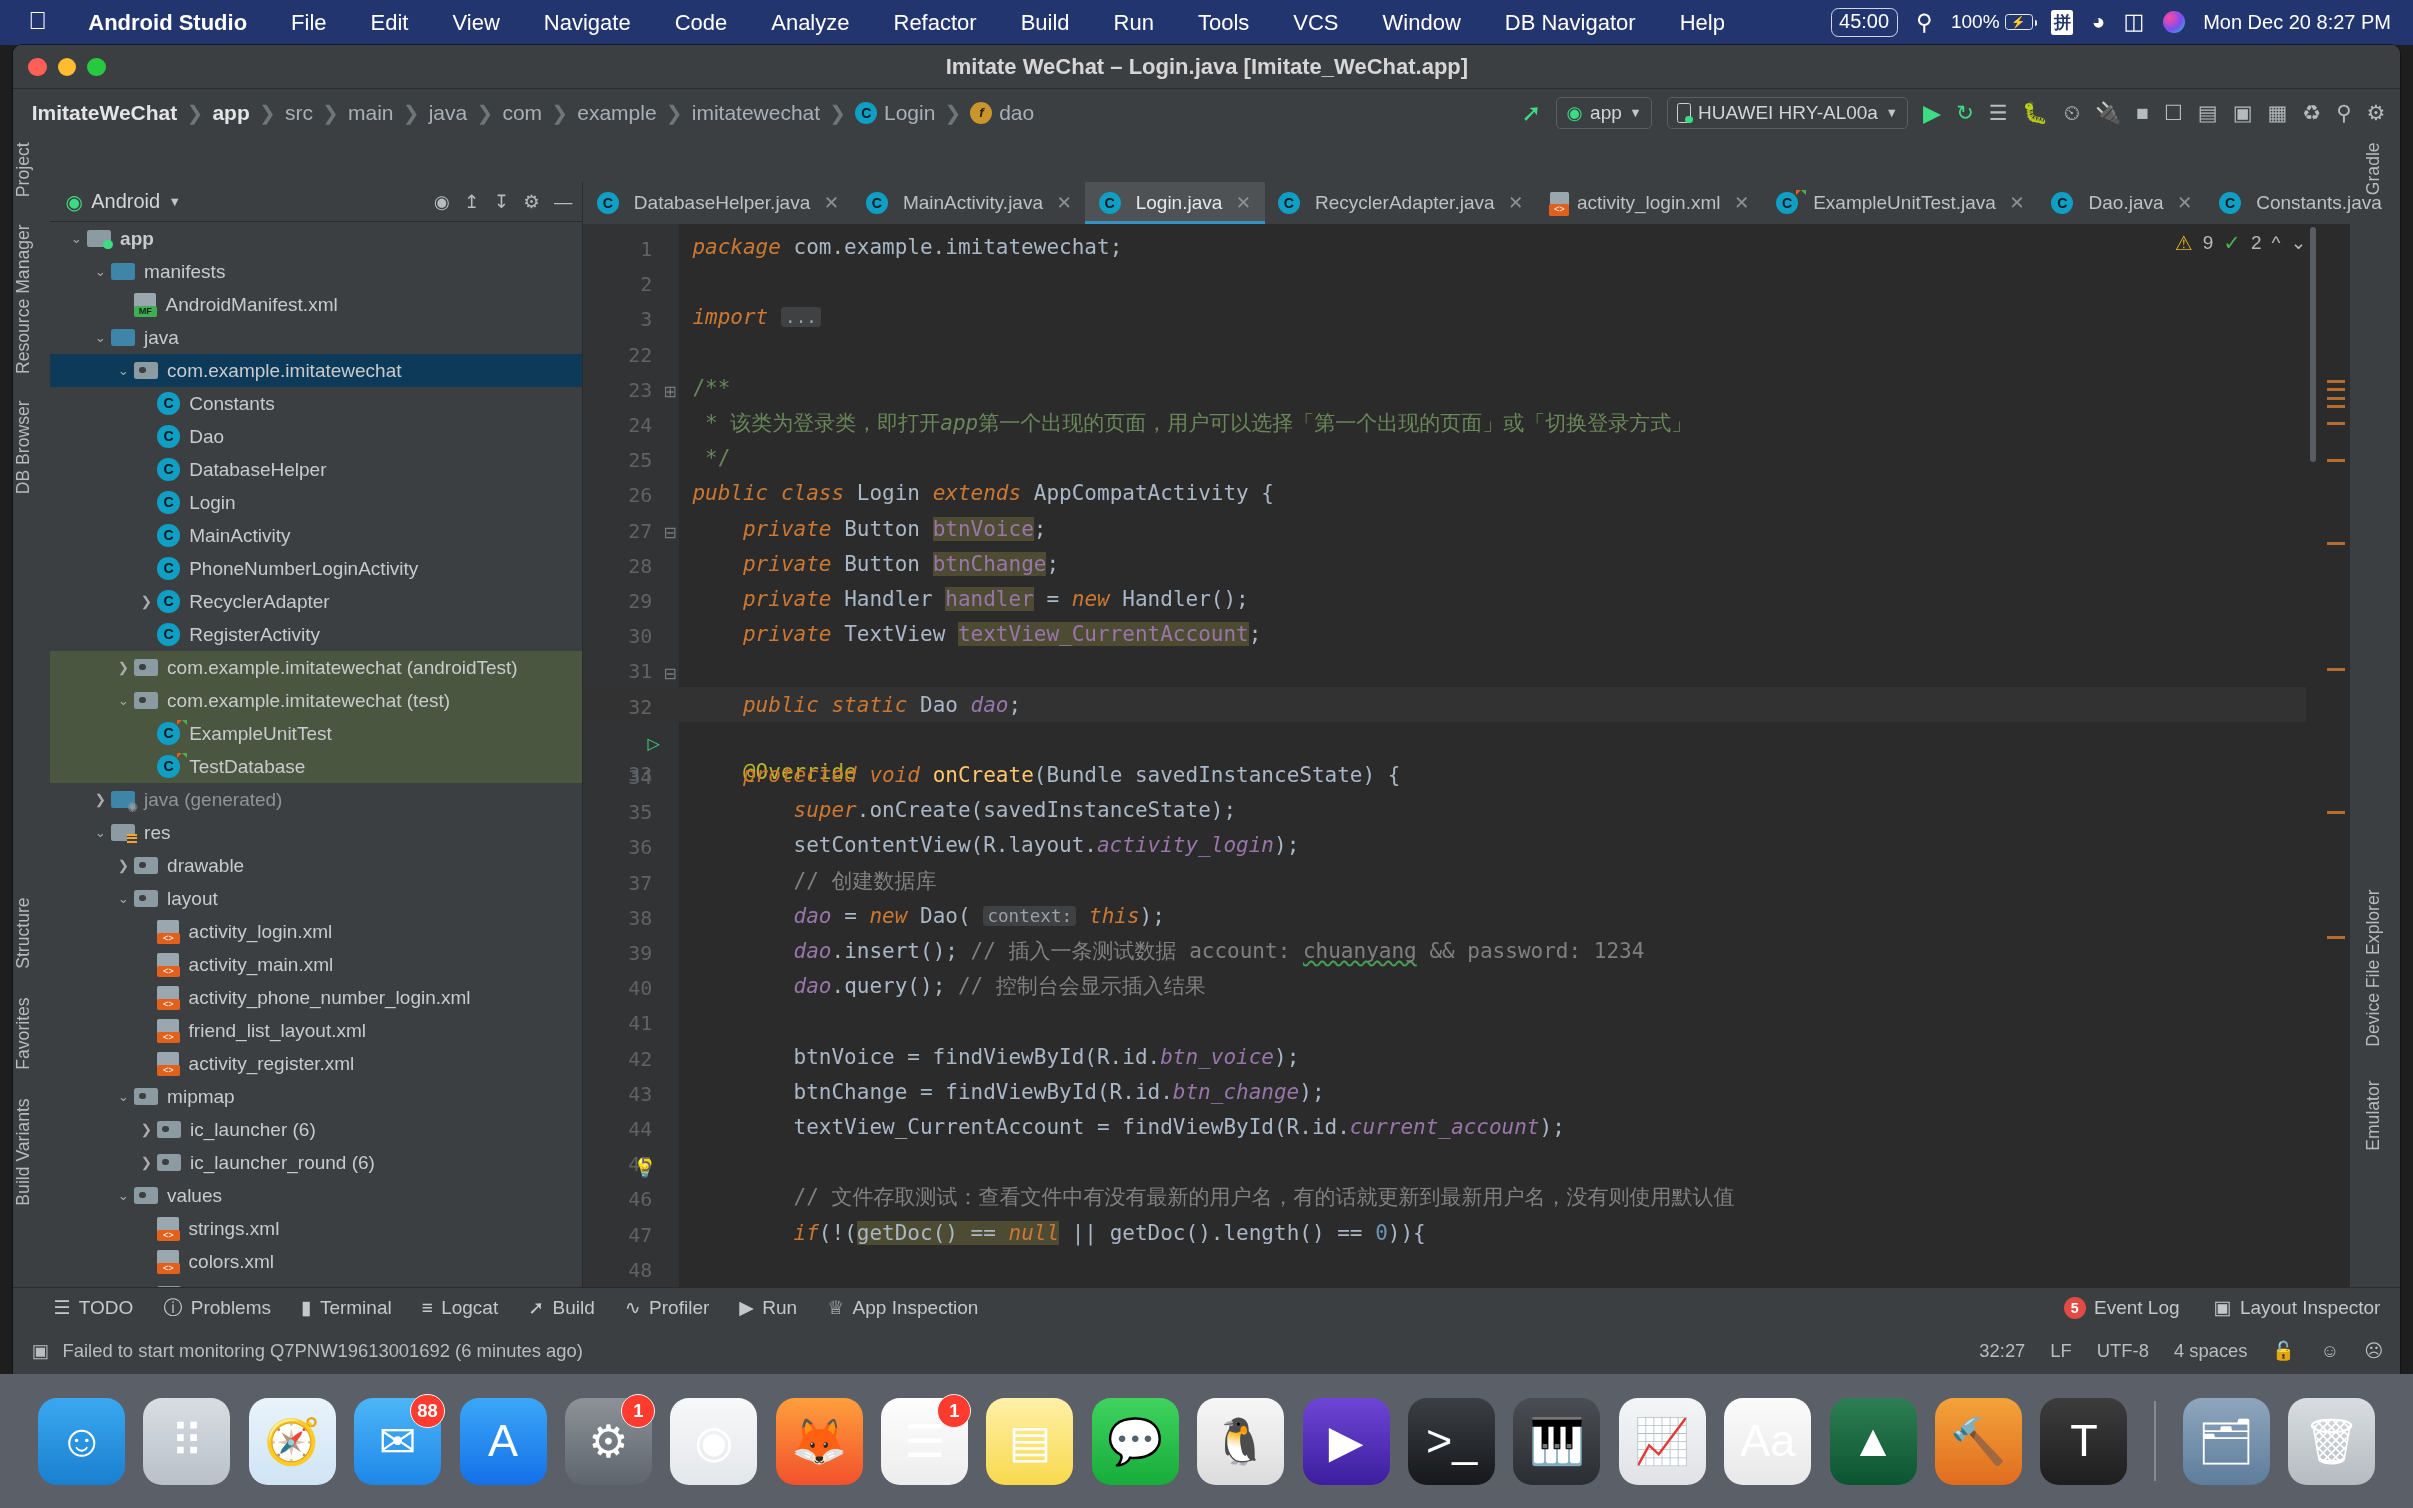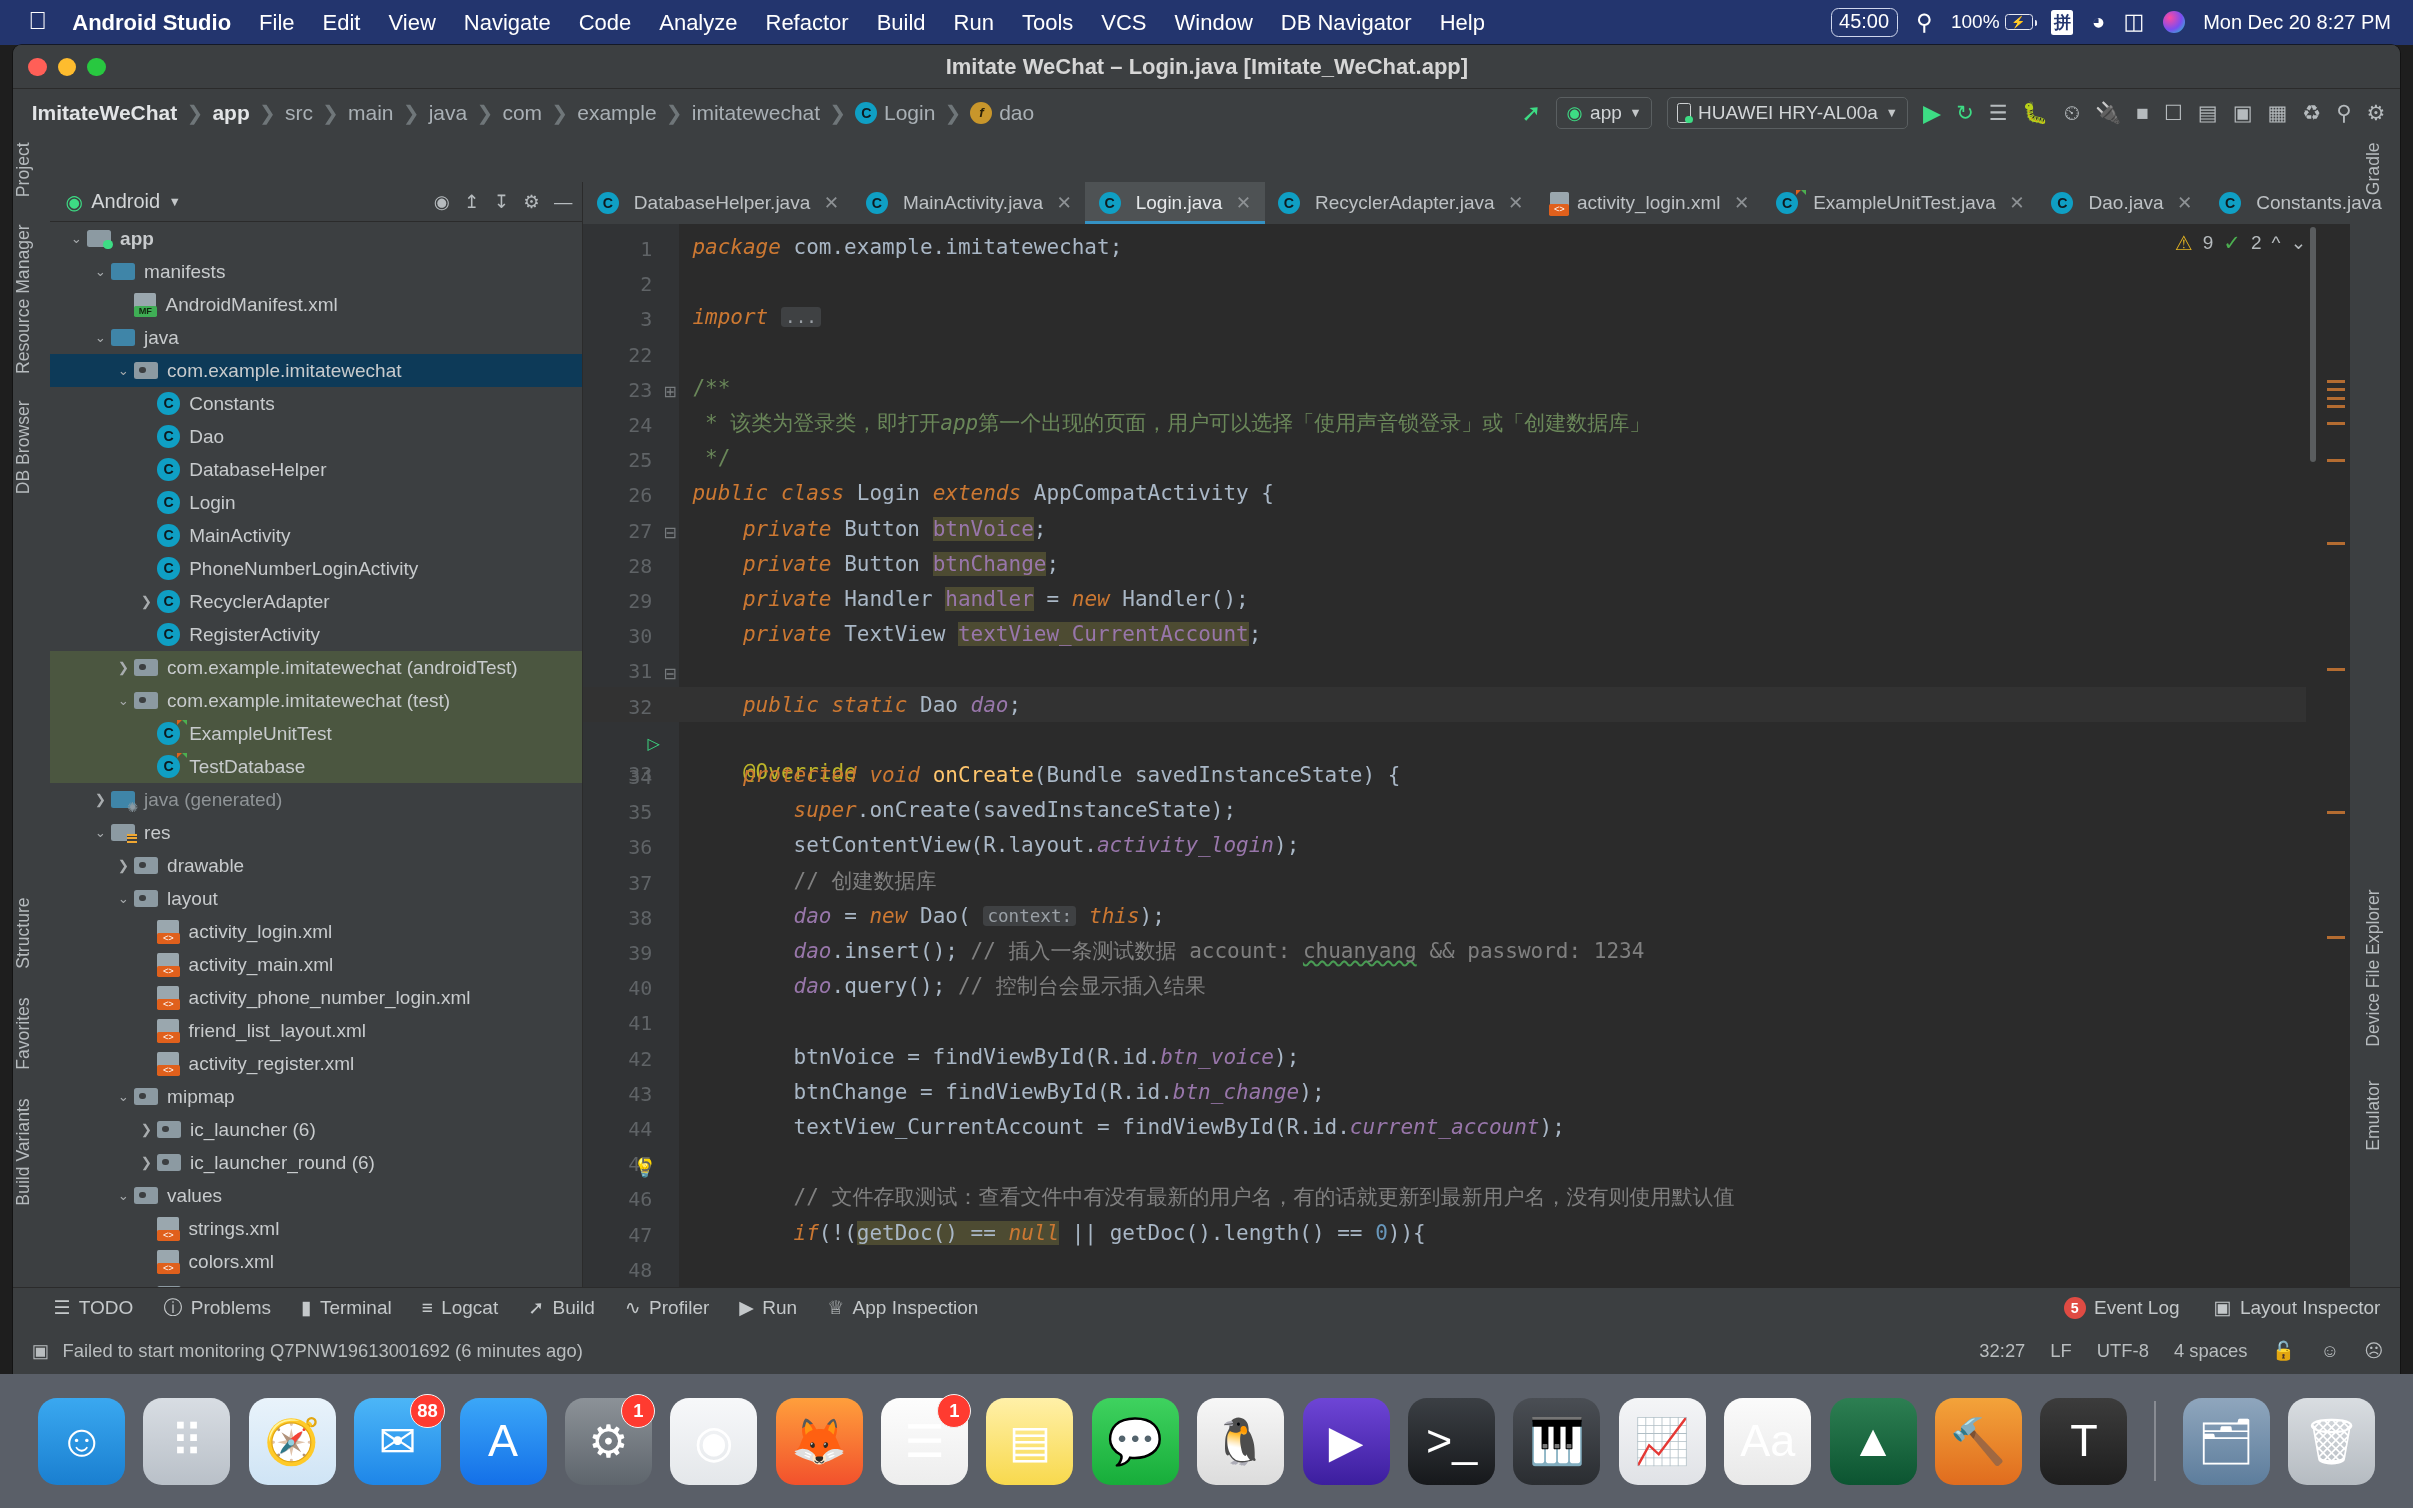--- a/index.html
+++ b/index.html
@@ -12,21 +12,21 @@
   #root { position:relative; width:2413px; height:1508px; }
 
   
   .macbar {
     position:absolute; left:0; top:0; width:2413px; height:45px;
     background:#23356e;
     display:flex; align-items:center;
     color:#fff; font-size:22px;
   }
   .macbar .apple { margin:0 25px 0 28.5px; font-size:25px; line-height:1; position:relative; top:-1.7px;}
-  .macbar .mi { margin-right:28px; white-space:nowrap; }
+  .macbar .mi { margin-right:28px; white-space:nowrap;margin-left:16px; }
   .macbar .mi.bold { font-weight:bold; }
   .macbar .right { position:absolute; right:22px; display:flex; align-items:center; gap:18.4px; }
   .timerpill {
     border:1.7px solid #cfd6ec; border-radius:7.5px; padding:0.8px 7.5px 2.5px; font-size:20px;
   }
   .spotlight { font-size:22.6px; }
   .batt { display:flex; align-items:center; gap:5px; font-size:19px;}
   .battbox { width:28.5px; height:16px; border:1.7px solid #e5e8f2; border-radius:3.4px; position:relative; display:flex; align-items:center; justify-content:center;}
   .battbox:after{content:""; position:absolute; right:-5px; top:4.2px; width:2.5px;height:5.9px;background:#e5e8f2;border-radius:0 1.7px 1.7px 0;}
   .battbolt{font-size:11.7px;}
@@ -558,21 +558,21 @@
       <div class="cline" style="position:absolute;left:109px;top:0;height:35px;"></div>
     </div>
           <div style="position:absolute;left:-96px;right:0;top:146px;height:35px;">
       <span class="lno" style="top:7.5px">23</span>
       <span class="foldmark" style="top:153px">⊟</span>
       <div class="cline" style="position:absolute;left:109px;top:0;height:35px;"><span class="str">/**</span></div>
     </div>
           <div style="position:absolute;left:-96px;right:0;top:181px;height:35px;">
       <span class="lno" style="top:7.5px">24</span>
 
-      <div class="cline" style="position:absolute;left:109px;top:0;height:35px;"><span class="str"> * 该类为登录类，即打开</span><span class="str it">app</span><span class="str">第一个出现的页面，用户可以选择「使用声音锁登录」或「创建数据库」</span></div>
+      <div class="cline" style="position:absolute;left:109px;top:0;height:35px;"><span class="str"> * 该类为登录类，即打开</span><span class="str it">app</span><span class="str">第一个出现的页面，用户可以选择「第一个出现的页面」或「切换登录方式」</span></div>
     </div>
           <div style="position:absolute;left:-96px;right:0;top:216px;height:35px;">
       <span class="lno" style="top:7.5px">25</span>
       <span class="foldmark" style="top:224px">⊟</span>
       <div class="cline" style="position:absolute;left:109px;top:0;height:35px;"><span class="str"> */</span></div>
     </div>
           <div style="position:absolute;left:-96px;right:0;top:251px;height:35px;">
       <span class="lno" style="top:7.5px">26</span>
       <span class="foldmark" style="left:64px;top:259px;color:#3ddc84">▷</span>
       <div class="cline" style="position:absolute;left:109px;top:0;height:35px;"><span class="kw">public class </span><span class="txt">Login </span><span class="kw">extends </span><span class="txt">AppCompatActivity {</span></div>

